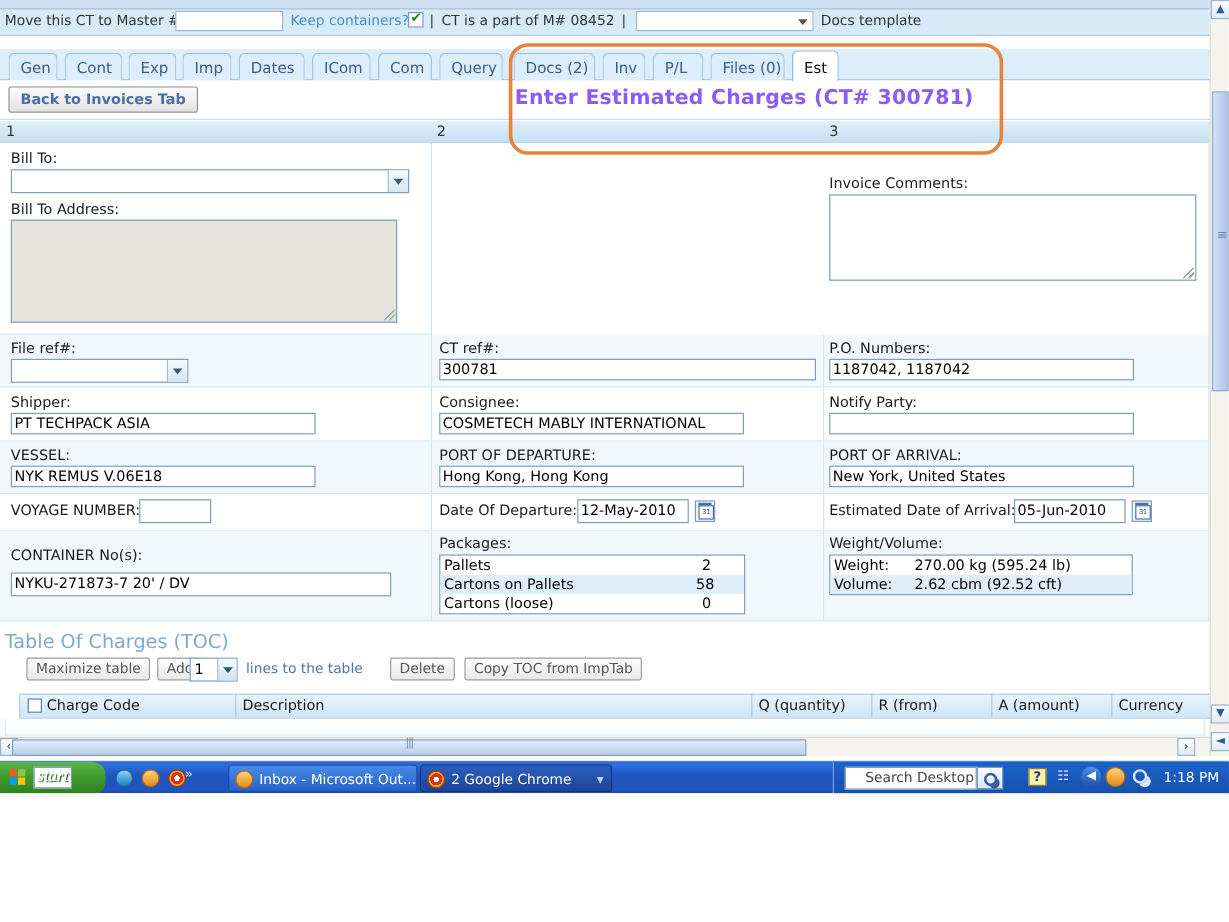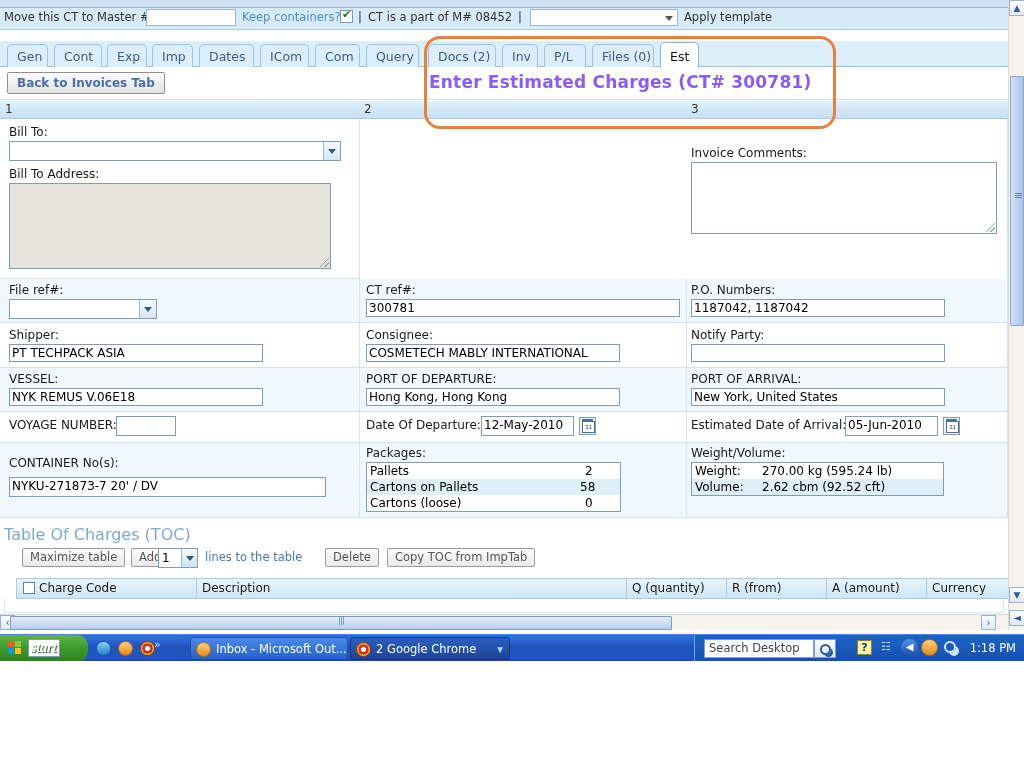--- a/index.html
+++ b/index.html
@@ -378,21 +378,21 @@
   .tbtask .tl { position: absolute; left: 25px; top: 0; }
   .tbtask .carat { position: absolute; right: 6px; top: 0; color: #b9d0f5; }
   .tray {
     position: absolute; left: 694px; top: 0; width: 330px; height: 27px;
     background: linear-gradient(#1b63c9, #1750ab);
     border-left: 1px solid #6ea4ef;
   }
   .searchbox {
     position: absolute; left: 9px; top: 4px; width: 110px; height: 19px;
     background: #fff; border: 1px solid #7d9ec4;
-    font-size: 11.5px; color: #444; padding-left: 4px; line-height: 17px;
+    font-size: 11.5px; color: #444; padding-left: 16px; line-height: 17px;
   }
   .searchgo {
     position: absolute; left: 119px; top: 4px; width: 22px; height: 19px;
     background: linear-gradient(#fbfcfe, #dbe6f4); border: 1px solid #7d9ec4;
   }
   .searchgo:after {
     content: ""; position: absolute; left: 5px; top: 4px;
     width: 7px; height: 7px; border: 2px solid #2a5b9c; border-radius: 6px;
     box-shadow: 3px 3px 0 -1px #2a5b9c;
   }
@@ -450,21 +450,21 @@
 
   <div class="ctrow">
     <div class="lbl" style="left:4px">Move this CT to Master #:</div>
     <div class="tb" style="left:146px;width:90px"></div>
     <div class="lbl lnk" style="left:242px">Keep containers?</div>
     <div class="chk" style="left:340px"></div>
     <div class="lbl" style="left:358px">|</div>
     <div class="lbl" style="left:368px">CT is a part of M# 08452</div>
     <div class="lbl" style="left:518px">|</div>
     <div class="sel" style="left:530px;width:148px"></div>
-    <div class="lbl" style="left:684px">Apply template</div>
+    <div class="lbl" style="left:684px">Docs template</div>
   </div>
 
   <div class="tabbar">
     <div class="tab" style="left:7px;width:41px">Gen</div>
     <div class="tab" style="left:54px;width:48px">Cont</div>
     <div class="tab" style="left:107px;width:40px">Exp</div>
     <div class="tab" style="left:152px;width:41px">Imp</div>
     <div class="tab" style="left:199px;width:55px">Dates</div>
     <div class="tab" style="left:260px;width:49px">ICom</div>
     <div class="tab" style="left:315px;width:45px">Com</div>

